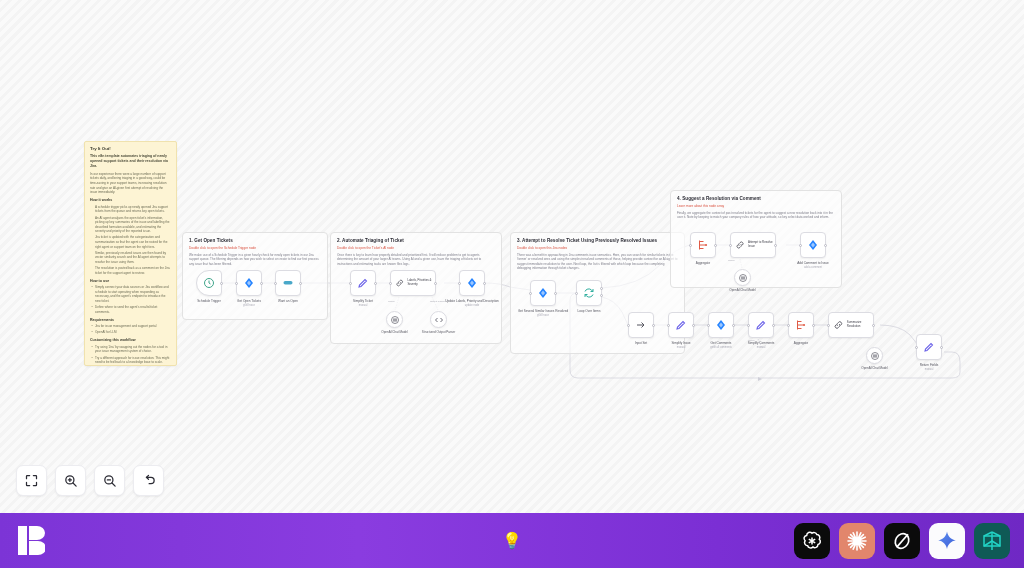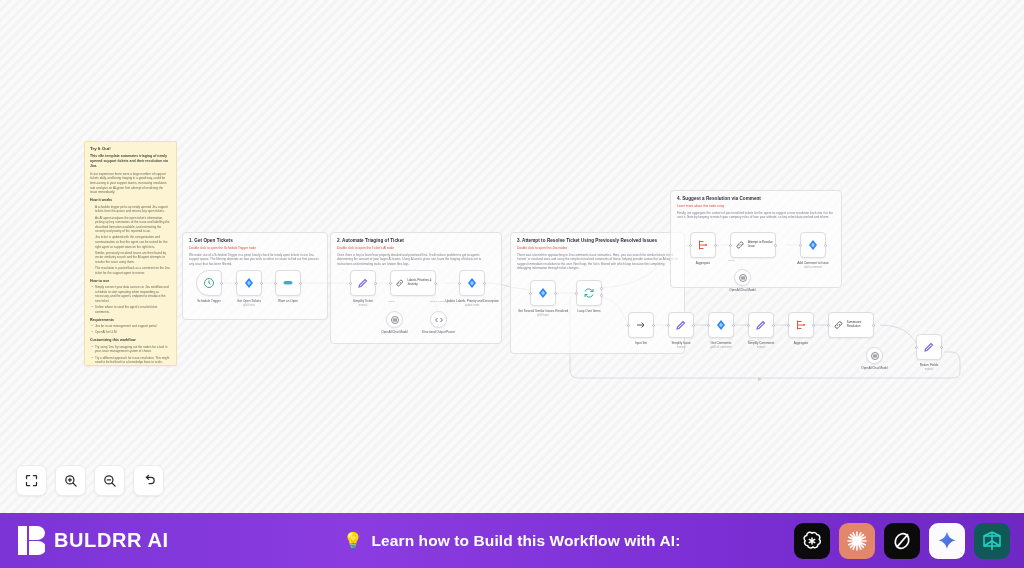--- a/index.html
+++ b/index.html
@@ -505,26 +505,24 @@
   </div>
 
   <div id="banner">
 
     <div id="brand">
       <svg id="brand-mark" viewBox="0 0 27 29">
         <rect x="0" y="0" width="9" height="29" fill="#ffffff"></rect>
         <path d="M11 0 H19 a8 7 0 0 1 0 14 H11 Z" fill="#ffffff"></path>
         <path d="M11 15 H20 a8 7 0 0 1 0 14 H11 Z" fill="#ffffff"></path>
       </svg>
-      <span id="brand-name">BULDRR AI</span>
     </div>
 
     <div id="banner-center">
       <span id="bulb">💡</span>
-      <span id="banner-text">Learn how to Build this Workflow with AI:</span>
     </div>
 
     <div id="ai-logos">
       <div class="ai-logo" style="background:#0b0b0b;">
         <svg width="24" height="24" viewBox="0 0 24 24" fill="none" stroke="#ffffff" stroke-width="1.5">
           <path d="M12 4.2a3.1 3.1 0 0 0-5.3 2.2 3.1 3.1 0 0 0-1.6 5.4 3.1 3.1 0 0 0 2.5 4.9 3.1 3.1 0 0 0 5.3 1.2 3.1 3.1 0 0 0 5.1-2.3 3.1 3.1 0 0 0 1.3-5.3 3.1 3.1 0 0 0-2.5-4.8A3.1 3.1 0 0 0 12 4.2Z"></path>
           <path d="M12 8.4v7.2M8.8 10.2l6.4 3.6M15.2 10.2l-6.4 3.6"></path>
         </svg>
       </div>
       <div class="ai-logo" style="background:#e2866c;">

